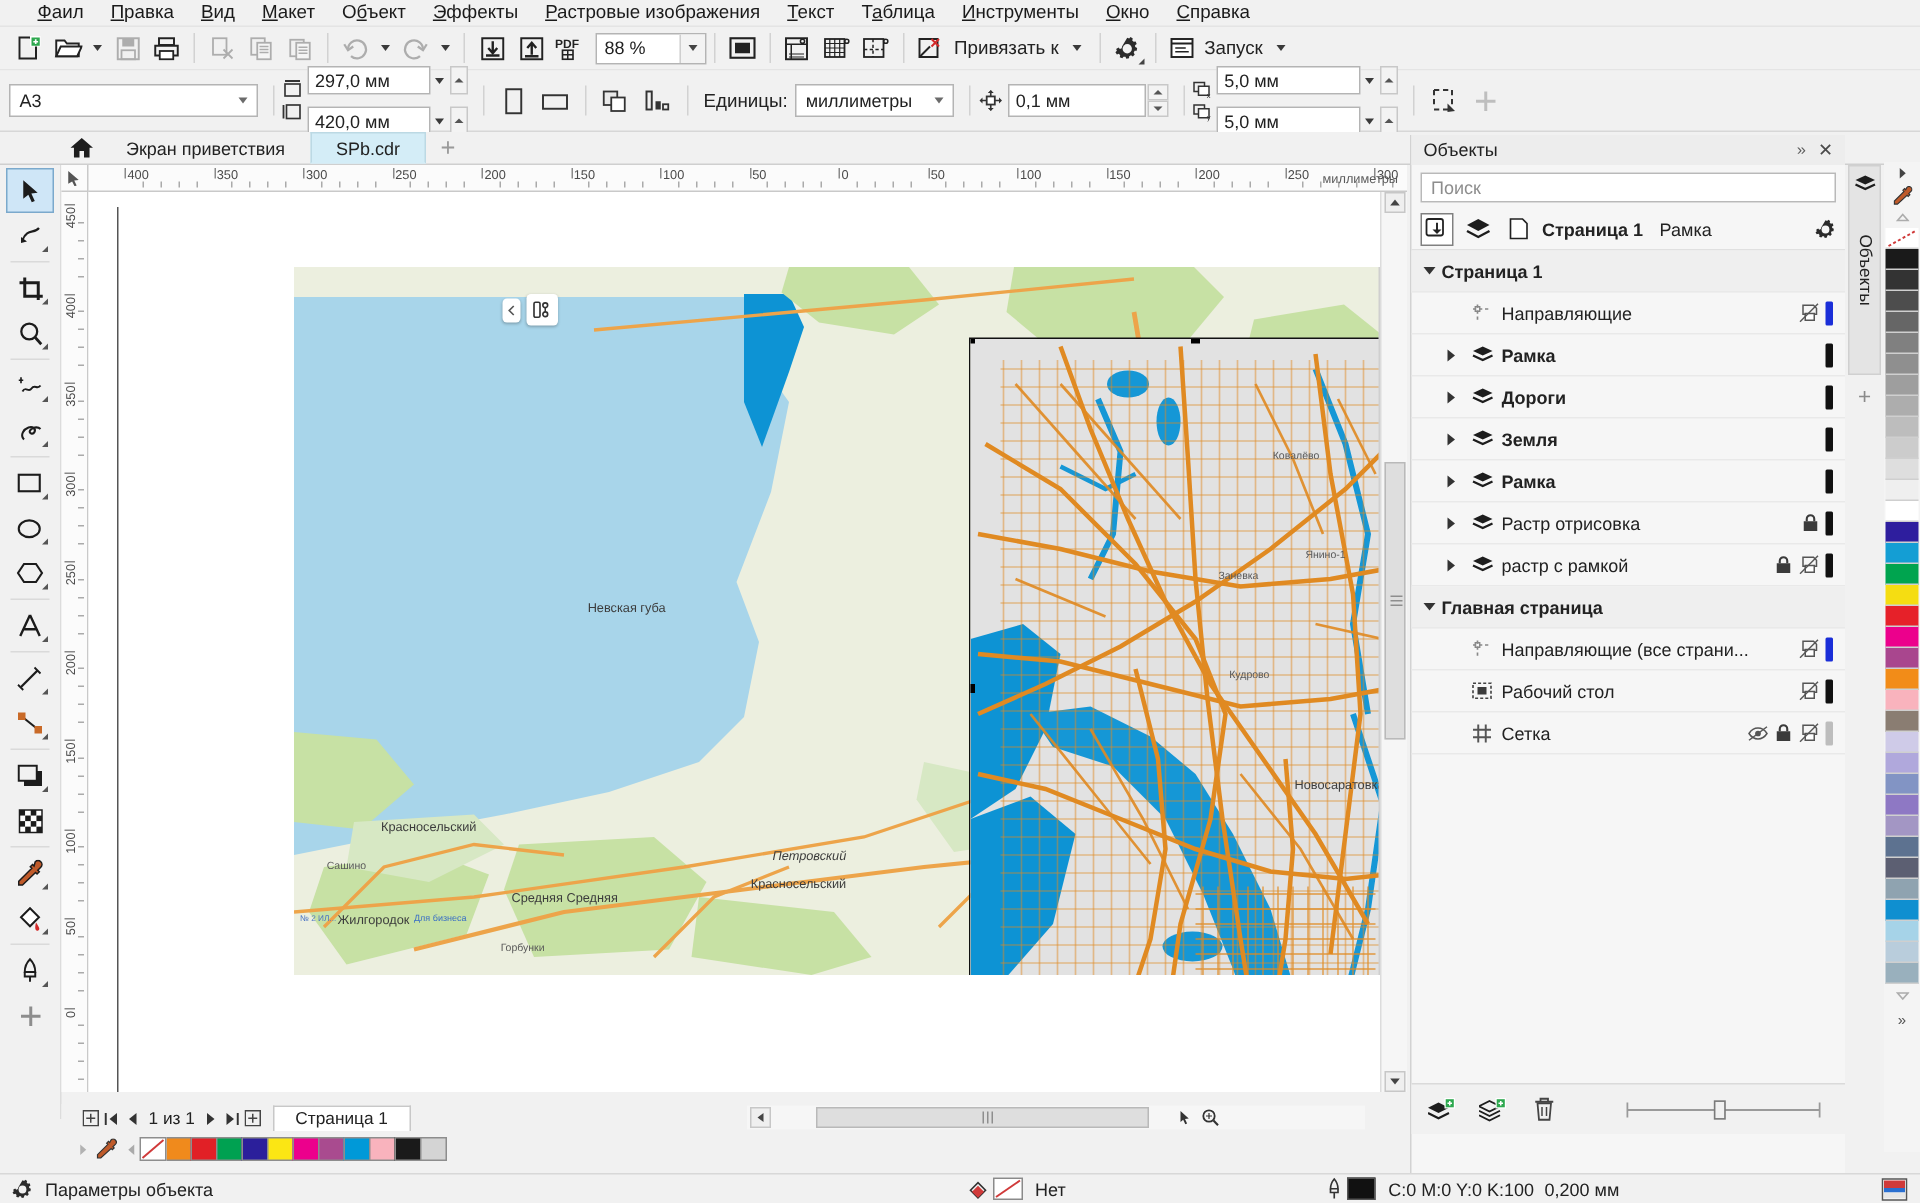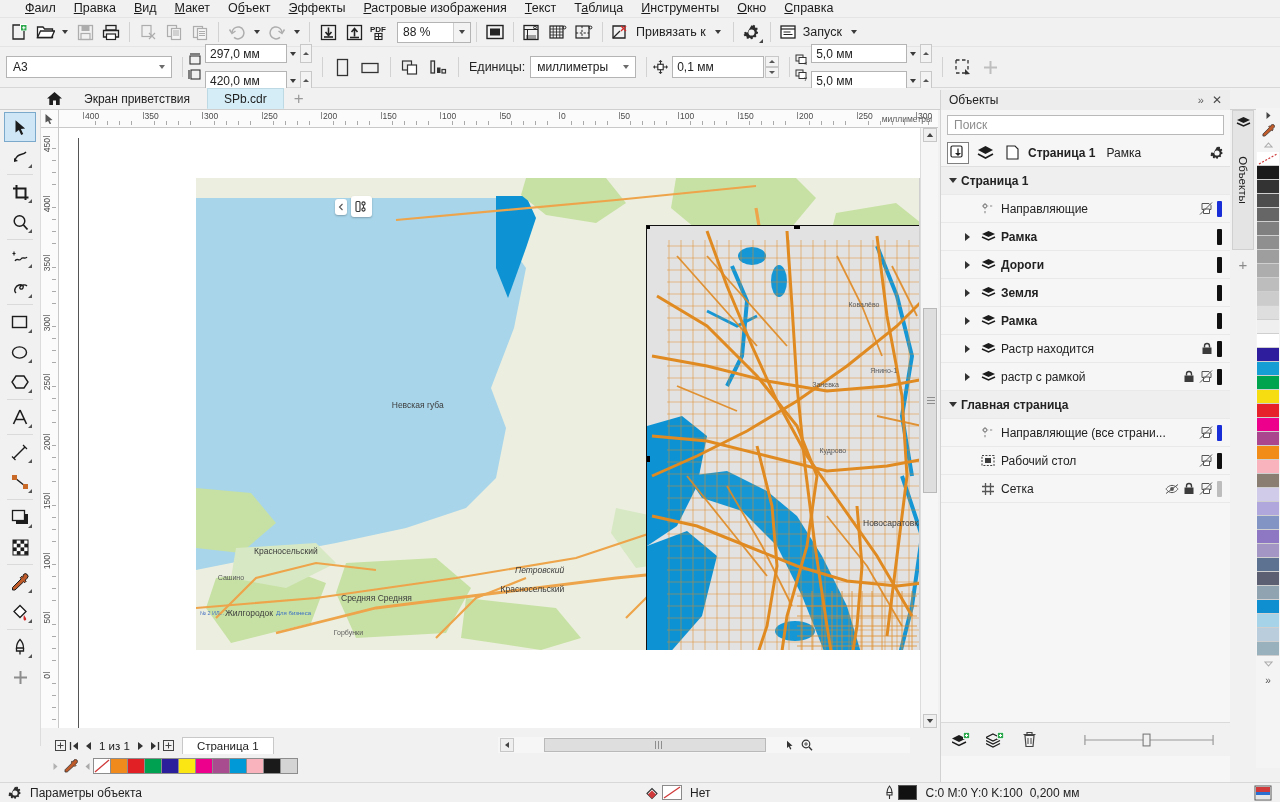--- a/index.html
+++ b/index.html
@@ -1197,21 +1197,21 @@
         </div>
         <div class="treerow">
           <div style="width: 18px;"></div>
           <div class="tri right"></div>
           <div class="rowicon">
             <svg width="15" height="13" viewBox="0 0 15 13">
               <path d="M7.5 1L14 4l-6.5 3L1 4z" fill="#1d1d1d"></path>
               <path d="M1 7l6.5 3L14 7" fill="none" stroke="#1d1d1d" stroke-width="1.5"></path>
             </svg>
           </div>
-          <div class="rowlabel">Растр находится</div>
+          <div class="rowlabel">Растр отрисовка</div>
           <div class="rowicons">
             <span>
               <svg width="12" height="13" viewBox="0 0 12 13">
                 <rect x="1.5" y="5.5" width="9" height="6.5" fill="#3b3b3b"></rect>
                 <path d="M3.5 5.5V4a2.5 2.5 0 0 1 5 0v1.5" fill="none" stroke="#3b3b3b" stroke-width="1.4"></path>
               </svg>
             </span>
           </div>
           <div class="colorbar"></div>
         </div>

